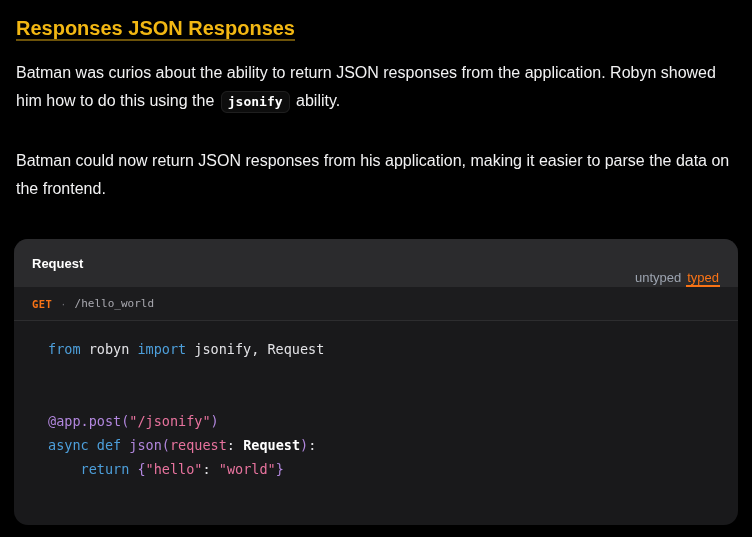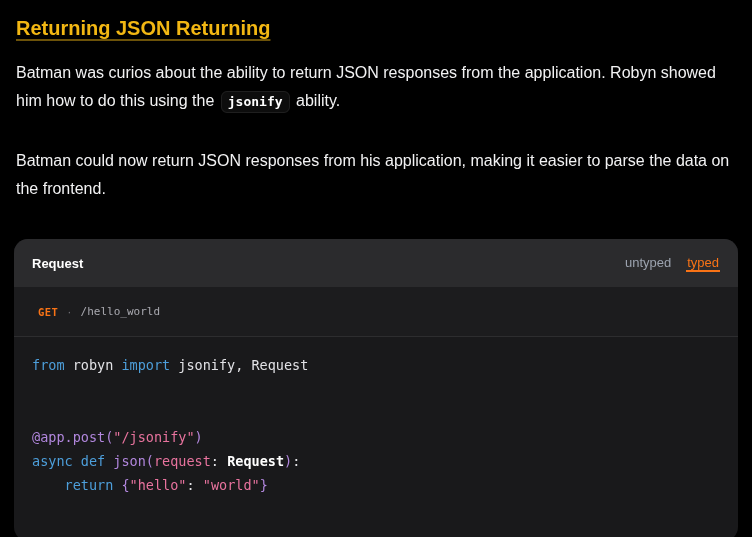--- a/index.html
+++ b/index.html
@@ -53,78 +53,78 @@
     padding: 0 18px;
     background: var(--c-header-bg, #2b2b2d);
   }
   .panel-title {
     align-self: center;
     margin-right: auto;
     font-size: 13px;
     font-weight: 700;
     color: #ffffff;
   }
-  .tabs { display: flex; gap: 14px; align-items: center; }
+  .tabs { display: flex; gap: 4px; align-items: flex-end; }
   .tab {
     background: none;
     border: none;
     border-bottom: 2px solid transparent;
     font-family: inherit;
     font-size: 13px;
     font-weight: 500;
     color: var(--c-tab-inactive, #9ca3af);
     padding: 0 1px;
     cursor: pointer;
   }
   .tab.active {
     color: var(--c-accent, #f97316);
     border-bottom-color: var(--c-accent, #f97316);
   }
 
   .endpoint-row {
     display: flex;
     align-items: center;
     gap: 9px;
-    height: 50px;
-    padding: 0 24px;
+    height: 34px;
+    padding: 0 18px;
     background: var(--c-endpoint-bg, #1c1c1e);
     border-bottom: 1px solid var(--c-border, rgba(255,255,255,0.08));
   }
   .method {
     font-family: "DejaVu Sans Mono", "Liberation Mono", monospace;
     font-size: 10.5px;
     font-weight: 700;
     letter-spacing: 0.04em;
     color: var(--c-accent, #f97316);
   }
   .dot { color: #6b6b72; font-size: 13px; }
   .path {
     font-family: "DejaVu Sans Mono", "Liberation Mono", monospace;
     font-size: 11px;
     color: var(--c-path-text, #a9a9b0);
   }
 
   .code {
-    padding: 16px 18px 44px;
+    padding: 16px 34px 44px;
     font-family: "DejaVu Sans Mono", "Liberation Mono", monospace;
     font-size: 13.5px;
   }
   .code-line { min-height: 24px; line-height: 24px; white-space: pre; }
   .tok-plain { color: var(--c-token-plain, #e2e2e6); }
   .tok-kw    { color: var(--c-token-keyword, #4d9fdb); }
   .tok-fn    { color: var(--c-token-function, #b287de); }
   .tok-str   { color: var(--c-token-string, #e8739e); }
   .tok-type  { color: var(--c-token-type, #ffffff); font-weight: 700; }
 </style>
 </head>
 <body>
 
 <main class="content">
 
-  <h2 class="page-title"><a>Returning JSON Returning</a></h2>
+  <h2 class="page-title"><a>Responses JSON Responses</a></h2>
 
   <p class="body-text first"><span>Batman was curios about the ability to return JSON responses from the application. Robyn showed him how to do this using the </span><code class="inline-code">jsonify</code><span> ability.</span></p>
 
   <p class="body-text second">Batman could now return JSON responses from his application, making it easier to parse the data on the frontend.</p>
 
   <section class="code-panel">
 
     <header class="panel-header">
       <h3 class="panel-title">Request</h3>
       <div class="tabs">

